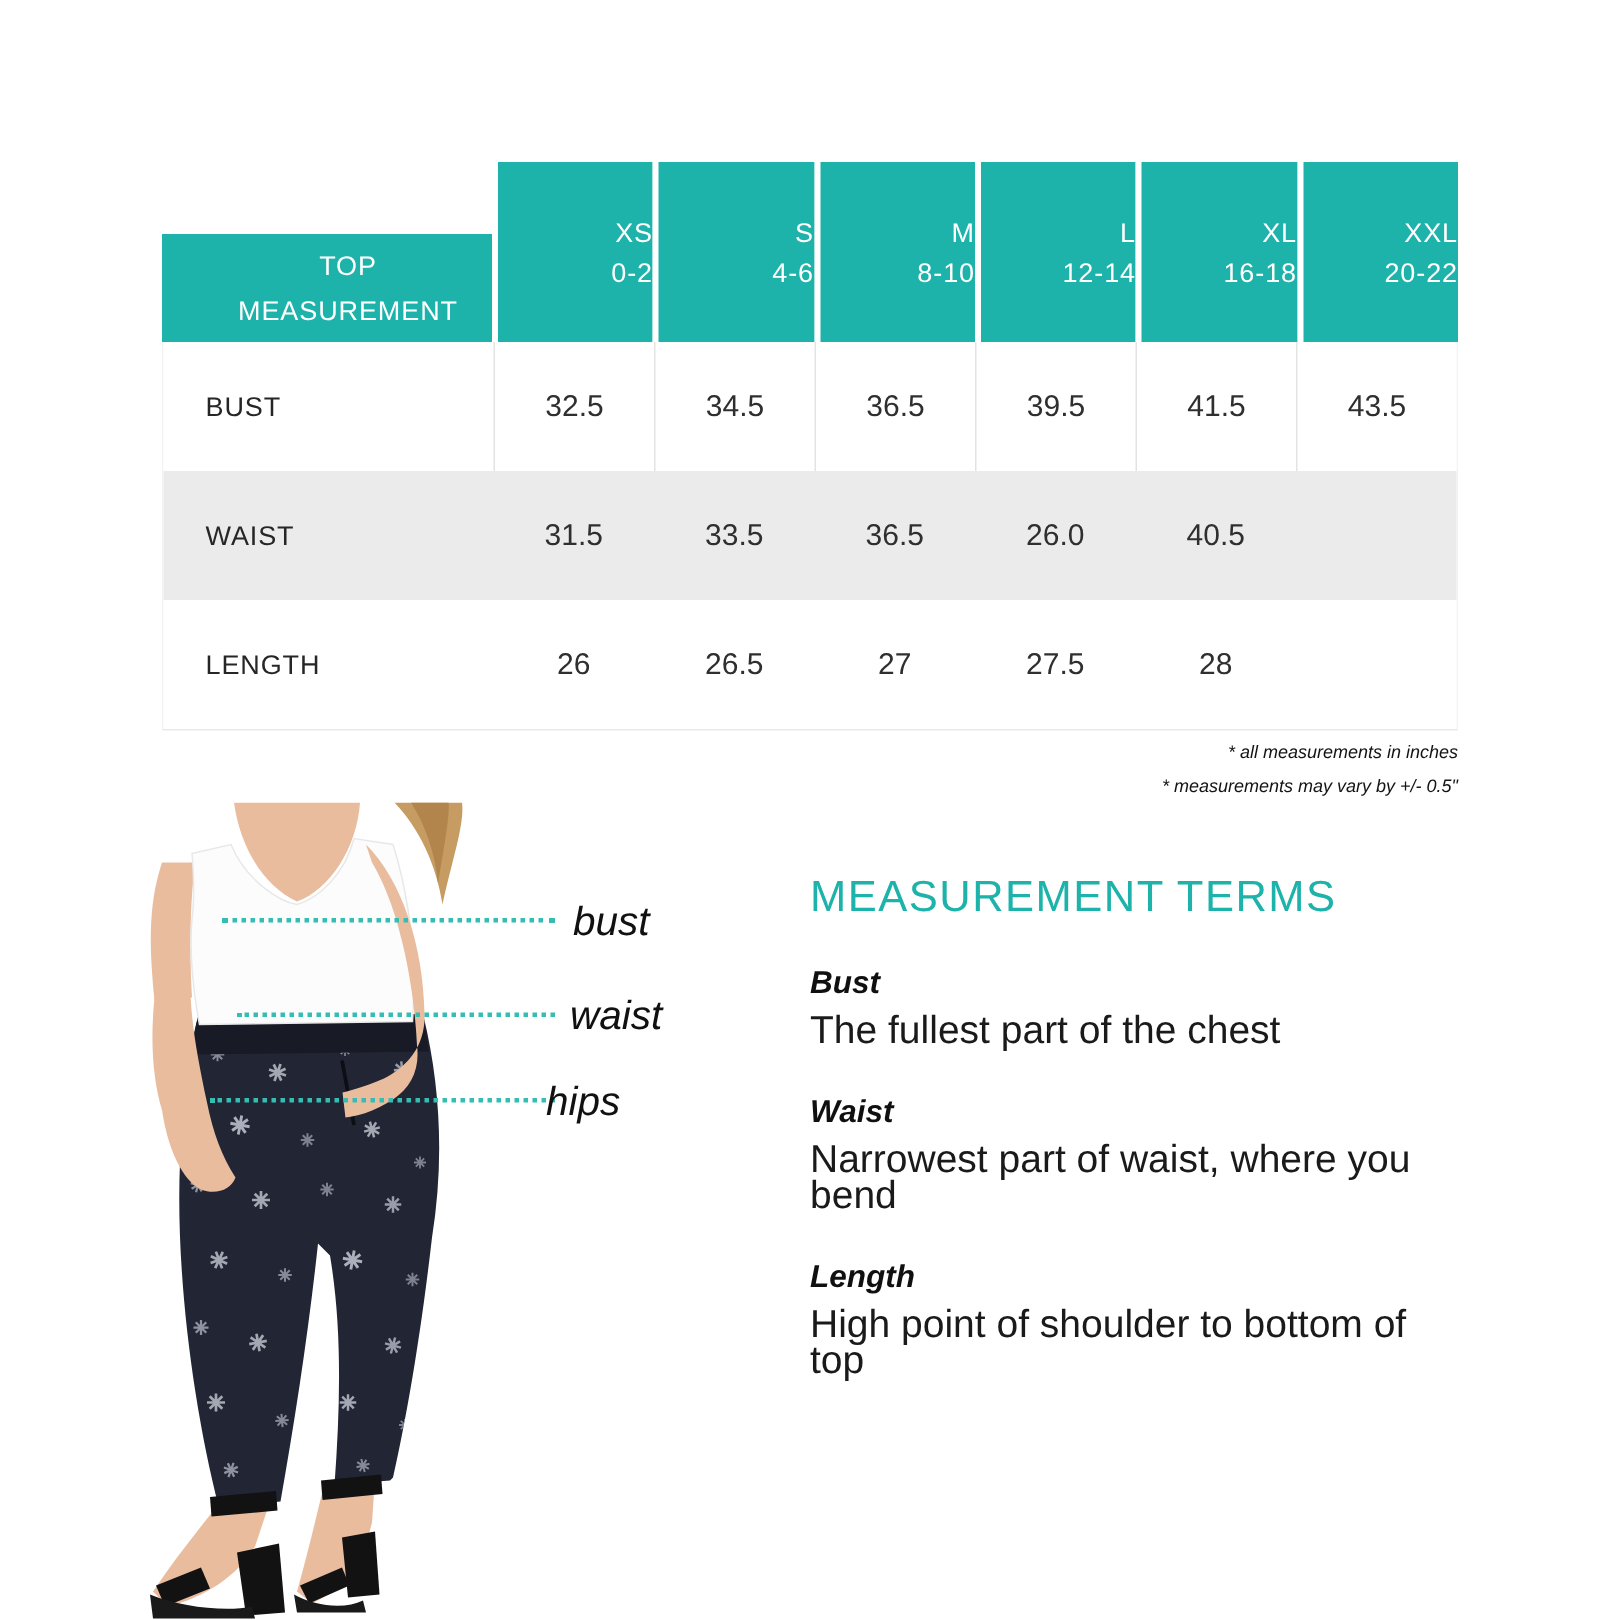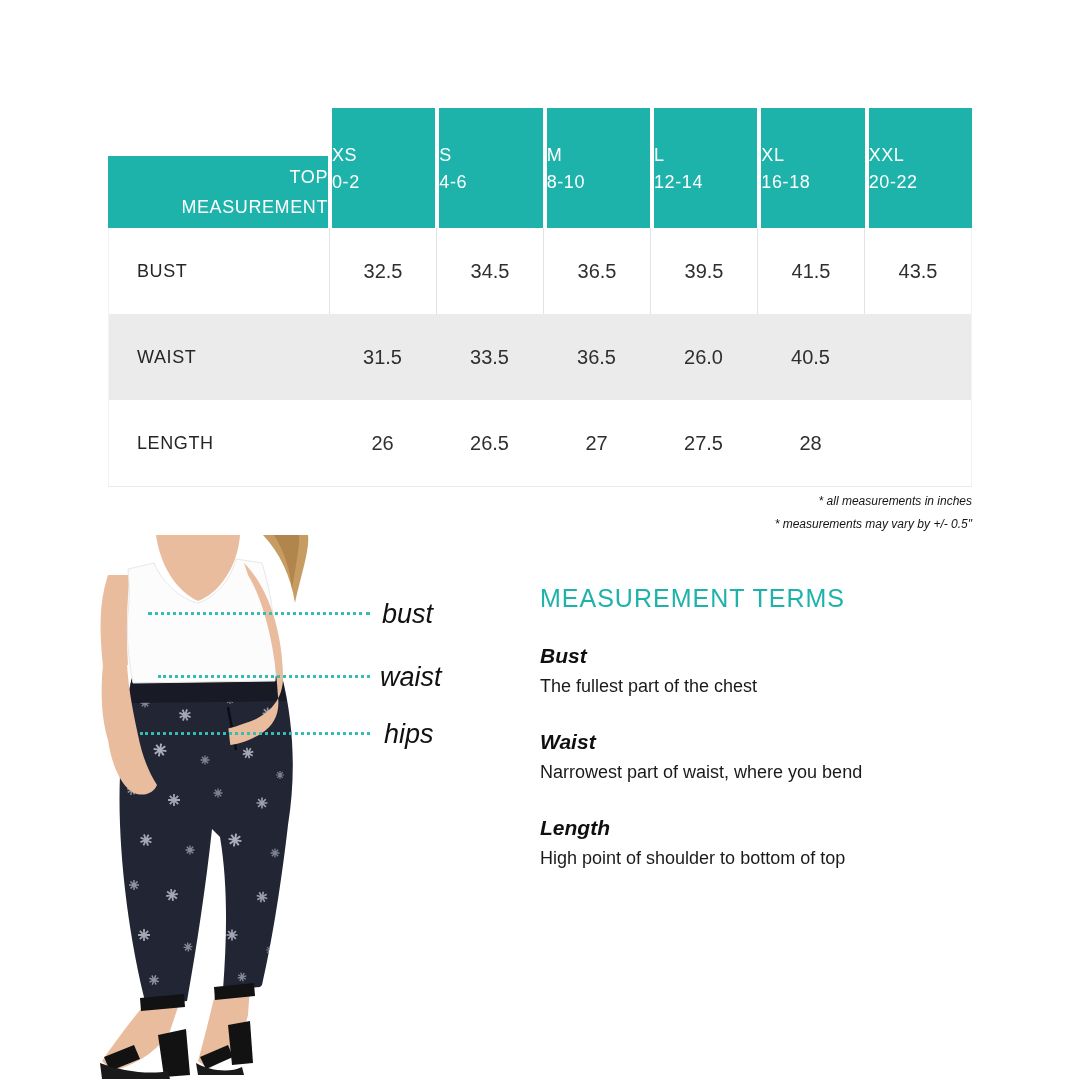--- a/index.html
+++ b/index.html
@@ -6,25 +6,25 @@
   .canvas{
     position:relative;width:1080px;height:1080px;background:#ffffff;overflow:hidden;
     font-family:"Liberation Sans",sans-serif;color:#2e2e2e;
   }
 
   
   .size-table{position:absolute;left:108px;top:108px;width:864px;}
   .thead{display:grid;grid-template-columns:220px repeat(6,1fr);height:120px;}
   .th{
     background:#1db3ab;color:#ffffff;display:flex;flex-direction:column;
-    justify-content:center;align-items:flex-start;gap:9px;
+    justify-content:center;align-items:flex-end;gap:9px;
     font-size:18px;letter-spacing:.6px;line-height:1;
   }
   .th + .th{border-left:4px solid #ffffff;}
-  .th.label-cell{align-items:flex-end;padding-left:28px;gap:12px;margin-top:48px;}
+  .th.label-cell{align-items:center;padding-left:28px;gap:12px;margin-top:48px;}
   .tbody{border-bottom:1px solid #e9e9e9;border-left:1px solid #f3f3f3;border-right:1px solid #f3f3f3;}
   .trow{display:grid;grid-template-columns:220px repeat(6,1fr);height:86px;}
   .trow.gray{background:#ebebeb;}
   .trow.white{background:#ffffff;}
   .cell{display:flex;align-items:center;justify-content:center;font-size:20px;color:#2f2f2f;}
   .rowlabel{justify-content:flex-start;padding-left:28px;font-size:18px;letter-spacing:.6px;color:#262626;}
   .row-bust .cell.val{border-left:1px solid #e3e3e3;}
   .row-length .cell.val:first-of-type{border-left:1px solid #e3e3e3;}
 
   
@@ -35,28 +35,28 @@
 
   
   .photo{position:absolute;left:70px;top:535px;width:310px;height:545px;z-index:1;}
   .mline{position:absolute;height:0;border-top:3px dotted #35bdb3;z-index:2;}
   .line-bust{left:148px;top:612px;width:222px;}
   .line-waist{left:158px;top:675px;width:212px;}
   .line-hips{left:140px;top:732px;width:230px;}
   .mlabel{position:absolute;z-index:3;font-style:italic;font-size:27px;color:#111;line-height:1;}
   .label-bust{left:382px;top:601px;}
   .label-waist{left:380px;top:664px;}
-  .label-hips{left:384px;top:721px;text-align:right;}
+  .label-hips{left:364px;top:721px;text-align:right;}
 
   
   .terms{position:absolute;left:540px;top:584px;width:440px;}
-  .terms-title{color:#1db3ab;font-size:25px;letter-spacing:1px;line-height:28px;margin:0 0 32px 0;font-weight:normal;}
+  .terms-title{color:#1db3ab;font-size:29px;letter-spacing:1px;line-height:28px;margin:0 0 32px 0;font-weight:normal;}
   .term-item{margin-bottom:32px;}
   .term-name{font-weight:bold;font-style:italic;font-size:21px;line-height:24px;color:#101010;margin-bottom:6px;}
-  .term-def{font-size:18px;line-height:24px;color:#1a1a1a;}
+  .term-def{font-size:26px;line-height:24px;color:#1a1a1a;}
 </style>
 </head>
 <body>
 
 <div class="canvas">
 
   <div class="size-table">
     <div class="thead">
       <div class="th label-cell">
         <span>TOP</span>

